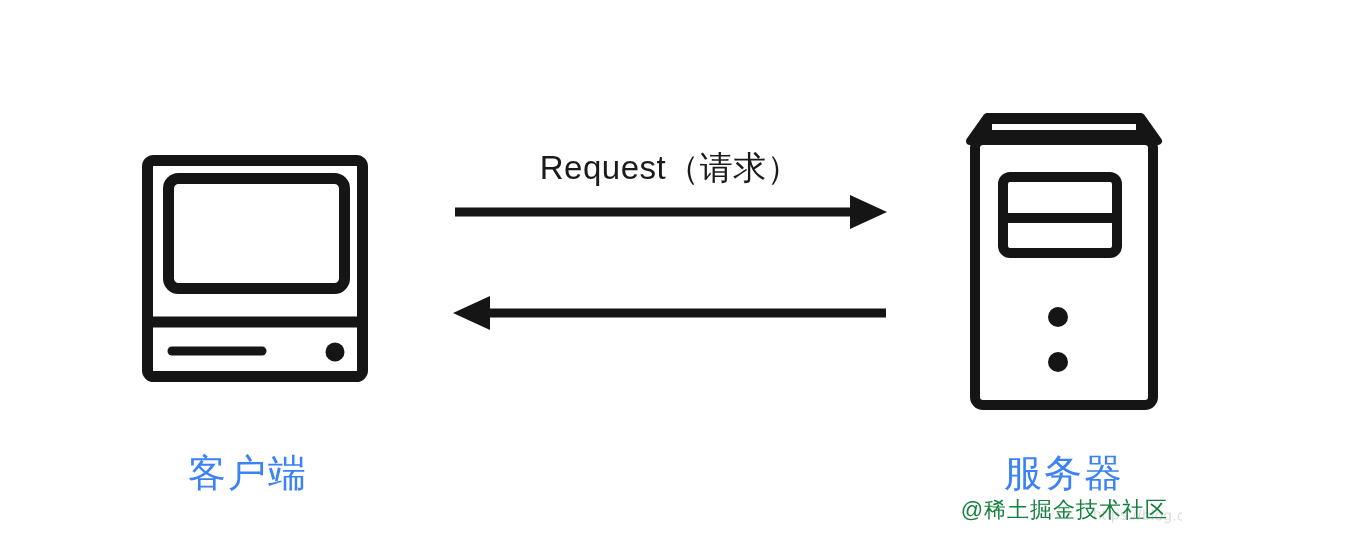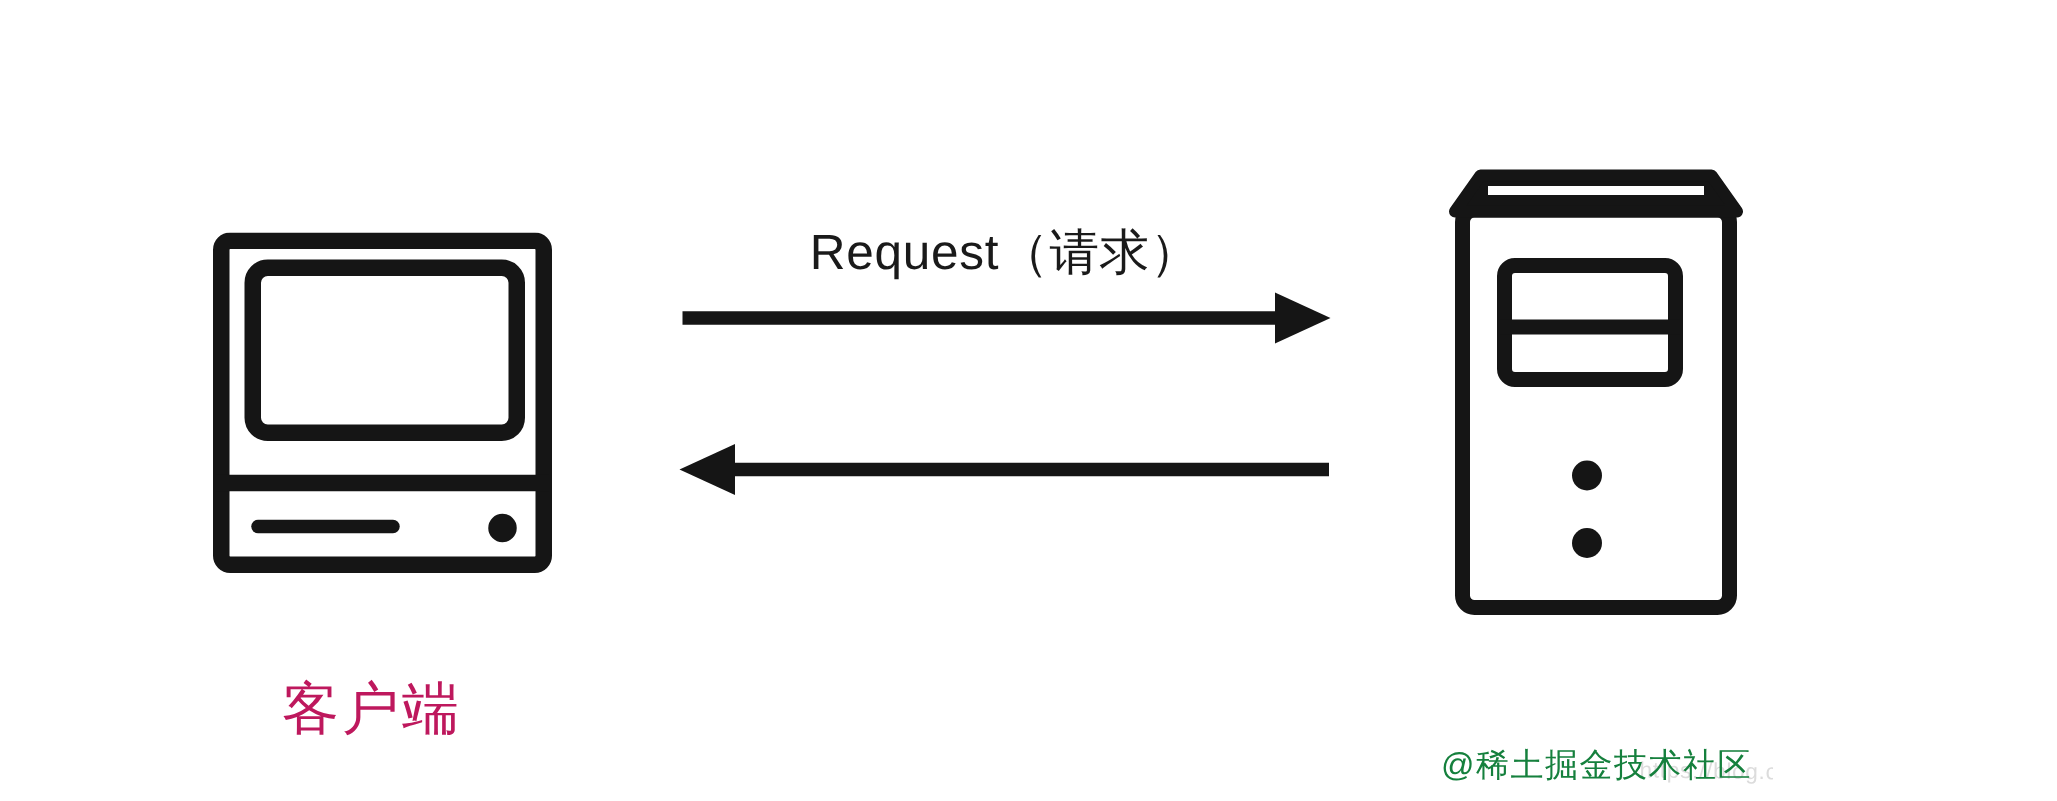--- a/index.html
+++ b/index.html
@@ -24,21 +24,21 @@
     font-size:33px;
     line-height:40px;
     text-align:center;
     white-space:nowrap;
     letter-spacing:0.5px;
   }
   .request-label{left:460px;top:148px;width:420px;}
   .response-label{left:478px;top:335px;width:420px;}
 
   .node-label{
-    color:#be185d;
+    color:#3b82f6;
     font-size:38px;
     line-height:46px;
     text-align:center;
     white-space:nowrap;
     letter-spacing:2px;
   }
   .client-node-label{left:148px;top:450px;width:200px;}
   .server-node-label{left:964px;top:450px;width:200px;}
 
   .scan-band{
@@ -91,19 +91,20 @@
     <polygon points="400,3 437,20 400,37" fill="#151515"></polygon>
   </svg>
   <div class="abs flow-label request-label">Request（请求）</div>
 
   <svg class="abs response-arrow" viewBox="0 0 440 40" aria-hidden="true">
     <line x1="38" y1="20" x2="436" y2="20" stroke="#151515" stroke-width="9"></line>
     <polygon points="40,3 3,20 40,37" fill="#151515"></polygon>
   </svg>
 
   <div class="abs node-label client-node-label">客户端</div>
+  <div class="abs node-label server-node-label">服务器</div>
 
   <div class="abs scan-band"></div>
 
   <div class="abs watermark-url">https://blog.csdn.net/qq_33142368</div>
   <div class="abs watermark-community">@稀土掘金技术社区</div>
 
 </div>
 
 </body></html>

